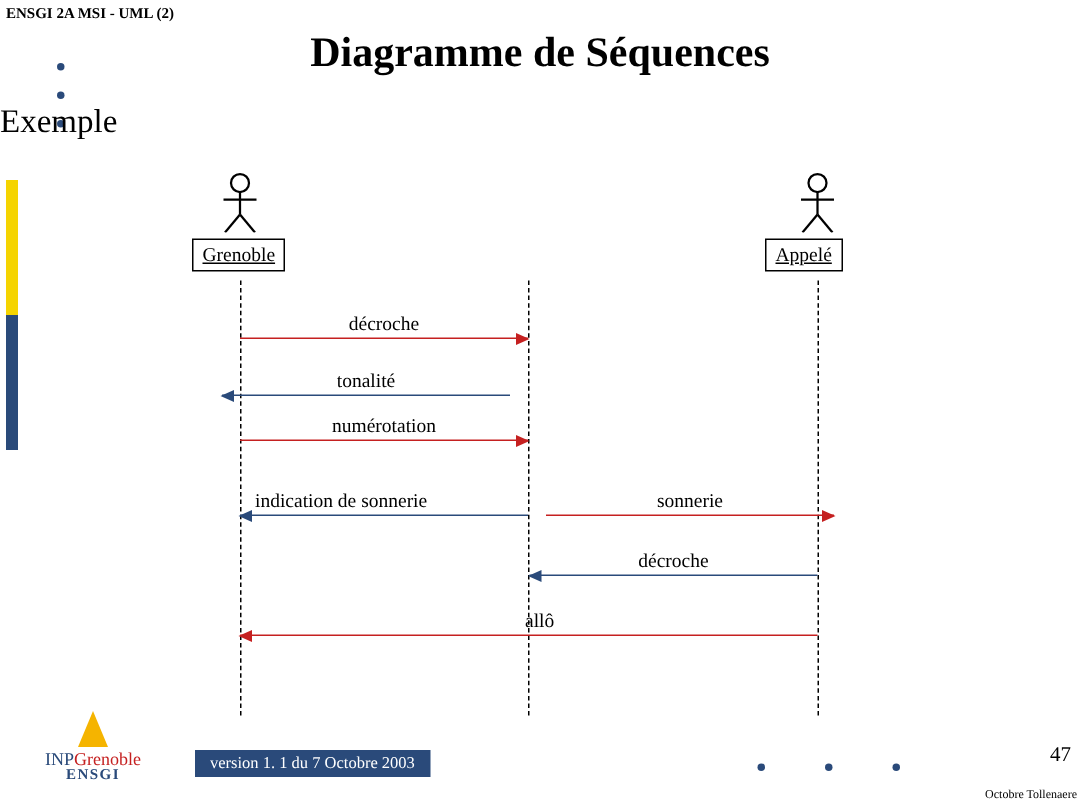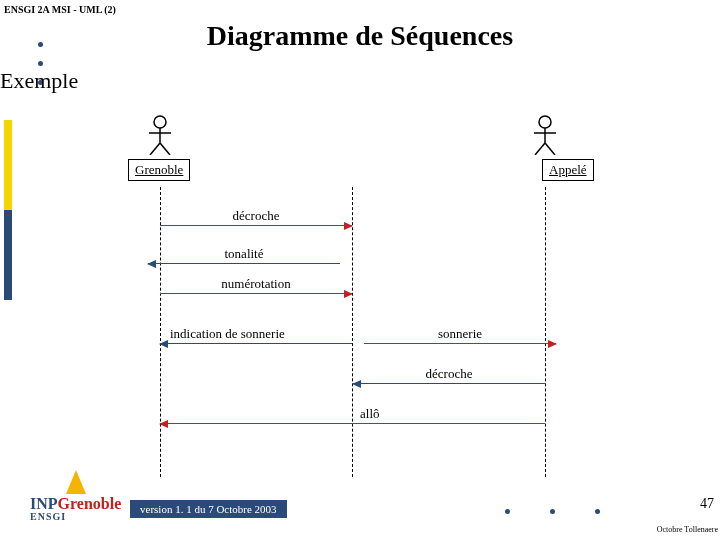--- a/index.html
+++ b/index.html
@@ -7,24 +7,24 @@
   .header{position:absolute;top:4px;left:4px;font-size:10px;font-weight:bold}
   .title{position:absolute;top:20px;left:0;width:100%;text-align:center;font-size:28px;font-weight:bold}
   .subtitle{position:absolute;top:68px;left:0;width:100%;font-size:22px;font-weight:normal}
   .bullets{position:absolute;top:28px;left:38px}
   .bullets div{width:5px;height:5px;background:#2a4a7a;border-radius:50%;margin:14px 0}
   .stripe{position:absolute;left:4px;top:120px;width:8px}
   .stripe .y{height:90px;background:#f5d400}
   .stripe .b{height:90px;background:#2a4a7a}
   .logo{position:absolute;left:30px;bottom:18px;font-size:9px;line-height:1}
   .logo .tri{width:0;height:0;border-left:10px solid transparent;border-right:10px solid transparent;border-bottom:24px solid #f5b400;margin:0 auto 2px auto}
-  .logo .inp{font-weight:bold;font-size:16px}
+  .logo .inp{font-weight:normal;font-size:12px}
   .logo .inp .blue{color:#2a4a7a}
   .logo .inp .red{color:#c52020}
-  .logo .ensgi{color:#2a4a7a;font-weight:bold;font-size:10px;letter-spacing:1px;}
+  .logo .ensgi{color:#2a4a7a;font-weight:bold;font-size:10px;letter-spacing:1px;text-align:center}
   .version{position:absolute;left:130px;bottom:22px;background:#2a4a7a;color:#fff;font-size:11px;padding:3px 10px}
   .fdots{position:absolute;bottom:26px;right:120px;display:flex;gap:40px}
   .fdots div{width:5px;height:5px;background:#2a4a7a;border-radius:50%}
   .pagenum{position:absolute;right:6px;bottom:28px;font-size:14px}
   .author{position:absolute;right:2px;bottom:6px;font-size:8px}
 
   
   .diag{position:absolute;left:100px;top:115px;width:520px;height:360px}
   .actor{position:absolute;top:0;width:26px;height:40px}
   .actor svg{width:26px;height:40px}
@@ -73,21 +73,21 @@
       <svg viewBox="0 0 26 40">
           <circle cx="13" cy="7" r="6" fill="none" stroke="#000" stroke-width="1.5"></circle>
           <line x1="13" y1="13" x2="13" y2="28" stroke="#000" stroke-width="1.5"></line>
           <line x1="2" y1="18" x2="24" y2="18" stroke="#000" stroke-width="1.5"></line>
           <line x1="13" y1="28" x2="3" y2="40" stroke="#000" stroke-width="1.5"></line>
           <line x1="13" y1="28" x2="23" y2="40" stroke="#000" stroke-width="1.5"></line>
         </svg>
     </div>
 
     <div class="box" style="left:28px">Grenoble</div>
-    <div class="box" style="left:442px">Appelé</div>
+    <div class="box" style="left:410px">Appelé</div>
 
     <div class="lifeline" style="left:60px"></div>
     <div class="lifeline" style="left:252px"></div>
     <div class="lifeline" style="left:445px"></div>
 
     <div class="msg red" style="left:60px;top:110px;width:192px">
       <span class="lbl center">décroche</span>
       <span class="ah r red"></span>
     </div>
     <div class="msg blu" style="left:48px;top:148px;width:192px">
@@ -104,21 +104,21 @@
     </div>
     <div class="msg red" style="left:264px;top:228px;width:192px">
       <span class="lbl center">sonnerie</span>
       <span class="ah r red"></span>
     </div>
     <div class="msg blu" style="left:253px;top:268px;width:192px">
       <span class="lbl center">décroche</span>
       <span class="ah l blu"></span>
     </div>
     <div class="msg red" style="left:60px;top:308px;width:385px">
-      <span class="lbl" style="left:200px">allô</span>
+      <span class="lbl" style="left:190px">allô</span>
       <span class="ah l red"></span>
     </div>
   </div>
 
   <div class="logo">
     <div class="tri"></div>
     <div class="inp"><span class="blue">INP</span><span class="red">Grenoble</span></div>
     <div class="ensgi">ENSGI</div>
   </div>
   <div class="version">version 1. 1 du 7 Octobre 2003</div>

